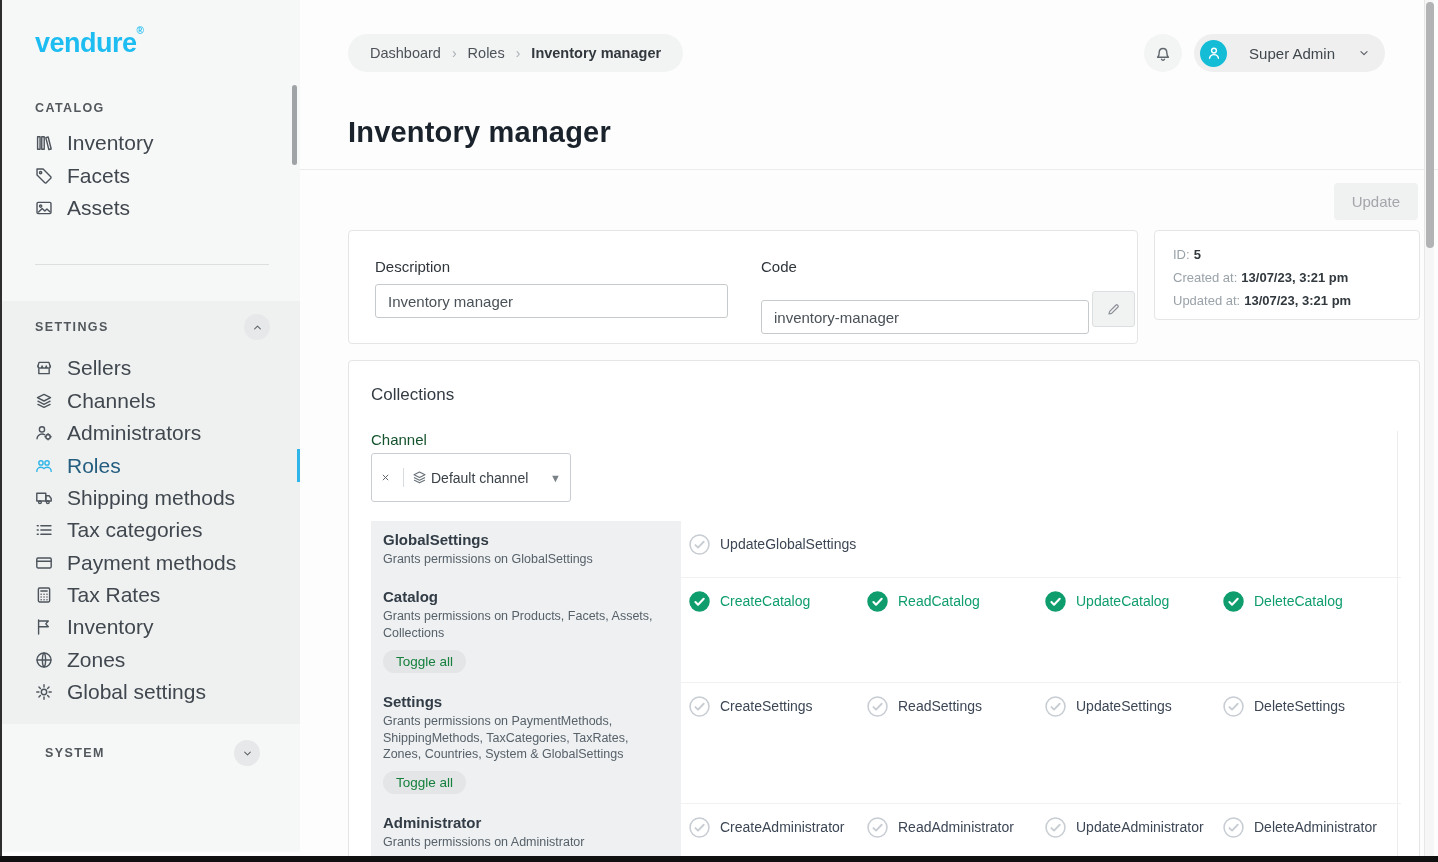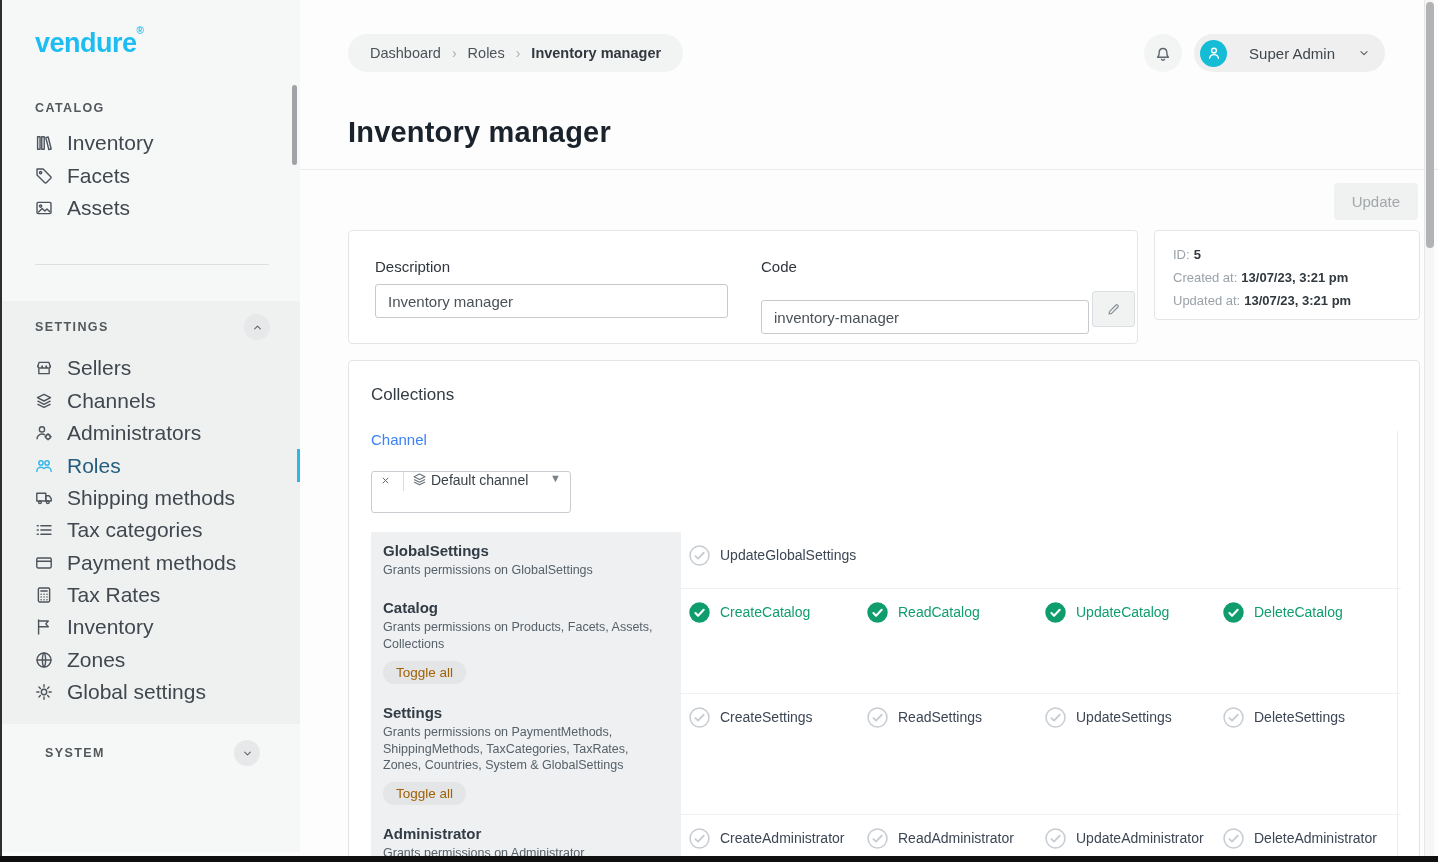--- a/index.html
+++ b/index.html
@@ -72,40 +72,40 @@
   .edit-code-btn{width:43px;height:36px;margin-left:3px;background:#f1f2f2;border:1px solid #dcdfe1;border-radius:3px;display:flex;align-items:center;justify-content:center;color:#8a9096;cursor:pointer;}
   .edit-code-btn svg{width:15px;height:15px;}
 
   .info-card{width:266px;height:90px;padding:13px 18px;font-size:13px;line-height:1.75;}
   .meta-line .m-label{color:#9aa2a9;margin-right:4px;}
   .meta-line .m-value{color:#31383e;font-weight:600;}
 
   .permissions-card{margin:16px 18px 0 48px;width:1072px;height:560px;padding:24px 0 0 22px;overflow:hidden;}
   .perm-heading{font-size:17px;font-weight:500;color:#333b42;}
   .perm-body{margin-top:26px;border-right:1px solid #ededed;margin-right:21px;}
-  .channel-label{font-size:15px;color:#3b82f6;margin-bottom:23px;}
-  .channel-select{width:200px;height:42px;border:1px solid #c9cdd1;border-radius:3px;display:flex;align-items:flex-start;padding:0 9px 0 8px;background:#fff;cursor:pointer;}
+  .channel-label{font-size:15px;color:#14532d;margin-bottom:5px;}
+  .channel-select{width:200px;height:49px;border:1px solid #c9cdd1;border-radius:3px;display:flex;align-items:center;padding:0 9px 0 8px;background:#fff;cursor:pointer;}
   .chip-remove{border:none;background:none;color:#5b6167;width:16px;height:16px;padding:0;cursor:pointer;}
   .chip-remove svg{width:11px;height:11px;stroke-width:1.4;}
   .chan-divider{width:1px;height:19px;background:#d9dcdf;margin:0 8px 0 7px;}
   .chan-icon{color:#6a737c;margin-right:4px;}
   .chan-icon svg{width:15px;height:15px;}
   .chan-value{font-size:14px;color:#3a4147;flex:1;}
   .chan-caret{color:#7a8288;font-size:11px;}
 
   .perm-table{margin-top:19px;}
   .perm-row{display:grid;grid-template-columns:310px 1fr;}
   .perm-row:nth-child(1){min-height:49px;}
   .perm-row:nth-child(2){min-height:96px;}
   .perm-row:nth-child(3){min-height:109px;}
   .perm-row:nth-child(4){min-height:78px;}
   .perm-head{background:#eef0f1;padding:10px 18px 10px 12px;}
   .perm-name{font-size:15px;font-weight:700;color:#323c46;margin-bottom:3px;}
   .perm-desc{font-size:12.5px;color:#57616a;line-height:1.35;}
-  .toggle-all{margin-top:8px;background:#e3e5e6;border:none;border-radius:13px;font-size:13.5px;color:#a16207;padding:4px 13px;cursor:pointer;font-family:inherit;}
+  .toggle-all{margin-top:8px;background:#e3e5e6;border:none;border-radius:13px;font-size:13.5px;color:#15803d;padding:4px 13px;cursor:pointer;font-family:inherit;}
   .perm-cells{display:grid;grid-template-columns:repeat(4,178px);padding-left:8px;border-bottom:1px solid #f1f1f1;align-content:start;}
   .perm-cell{display:flex;align-items:flex-start;gap:10px;padding-top:13px;font-size:14px;color:#3c4654;cursor:pointer;}
   .checkbox{width:21px;height:21px;flex:0 0 auto;}
   .checkbox svg{width:21px;height:21px;}
   .checkbox circle{fill:none;stroke:#c8cdd3;stroke-width:1.2;}
   .checkbox path{fill:none;stroke:#c8cdd3;stroke-width:1.4;stroke-linecap:round;stroke-linejoin:round;}
   .perm-cell .perm-label{padding-top:2px;}
   .perm-cell.checked{color:var(--green);}
   .perm-cell.checked .checkbox circle{fill:var(--green);stroke:var(--green);}
   .perm-cell.checked .checkbox path{stroke:#fff;stroke-width:1.6;}

